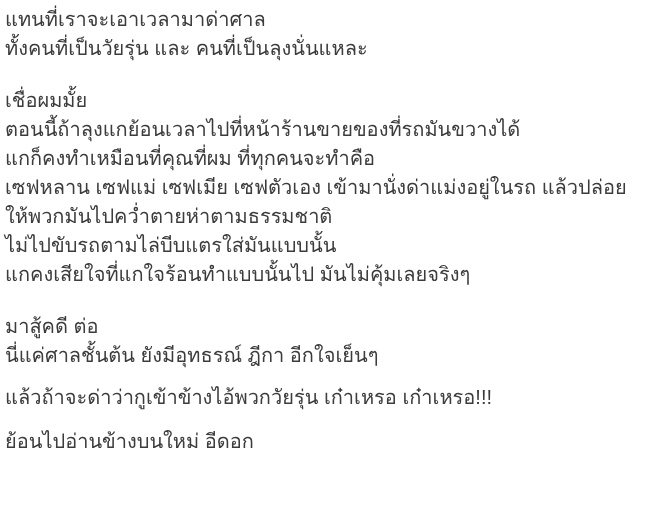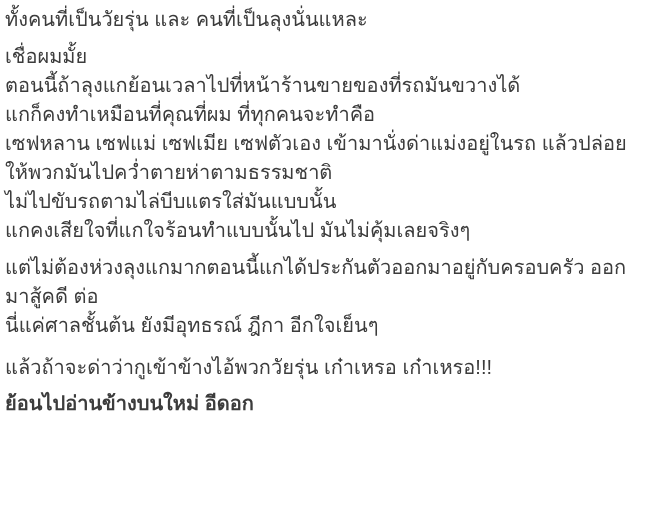--- a/index.html
+++ b/index.html
@@ -13,49 +13,49 @@
     width: 650px;
     height: 505px;
     padding: 5px 4px 0 5px;
     font-family: "Liberation Sans", "DejaVu Sans", sans-serif;
     font-size: 20px;
     line-height: 29px;
     color: #3c3c3c;
     letter-spacing: 0;
   }
   .para { margin: 0; }
-  .para + .para { margin-top: 8px; }
+  .para + .para { margin-top: 23px; }
   .para.gap-large { margin-top: 13px; }
-  .para.gap-small { margin-top: 7px; font-weight: bold; }
+  .para.gap-small { margin-top: 15px; }
   .line {
     white-space: nowrap;
     text-align: left;
   }
 </style>
 </head>
 <body>
 
 <div class="post">
 
   <div class="para">
+    <div class="line">แทนที่เราจะเอาเวลามาด่าศาล</div>
     <div class="line">ทั้งคนที่เป็นวัยรุ่น และ คนที่เป็นลุงนั่นแหละ</div>
   </div>
 
   <div class="para">
     <div class="line">เชื่อผมมั้ย</div>
     <div class="line">ตอนนี้ถ้าลุงแกย้อนเวลาไปที่หน้าร้านขายของที่รถมันขวางได้</div>
     <div class="line">แกก็คงทำเหมือนที่คุณที่ผม ที่ทุกคนจะทำคือ</div>
     <div class="line">เซฟหลาน เซฟแม่ เซฟเมีย เซฟตัวเอง เข้ามานั่งด่าแม่งอยู่ในรถ แล้วปล่อย</div>
     <div class="line">ให้พวกมันไปคว่ำตายห่าตามธรรมชาติ</div>
     <div class="line">ไม่ไปขับรถตามไล่บีบแตรใส่มันแบบนั้น</div>
     <div class="line">แกคงเสียใจที่แกใจร้อนทำแบบนั้นไป มันไม่คุ้มเลยจริงๆ</div>
   </div>
 
   <div class="para">
-    <div class="line">แต่ไม่ต้องห่วงลุงแกมากตอนนี้แกได้ประกันตัวออกมาอยู่กับครอบครัว ออก</div>
     <div class="line">มาสู้คดี ต่อ</div>
     <div class="line">นี่แค่ศาลชั้นต้น ยังมีอุทธรณ์ ฎีกา อีกใจเย็นๆ</div>
   </div>
 
   <div class="para gap-large">
     <div class="line">แล้วถ้าจะด่าว่ากูเข้าข้างไอ้พวกวัยรุ่น เก๋าเหรอ เก๋าเหรอ!!!</div>
   </div>
 
   <div class="para gap-small">
     <div class="line">ย้อนไปอ่านข้างบนใหม่ อีดอก</div>

